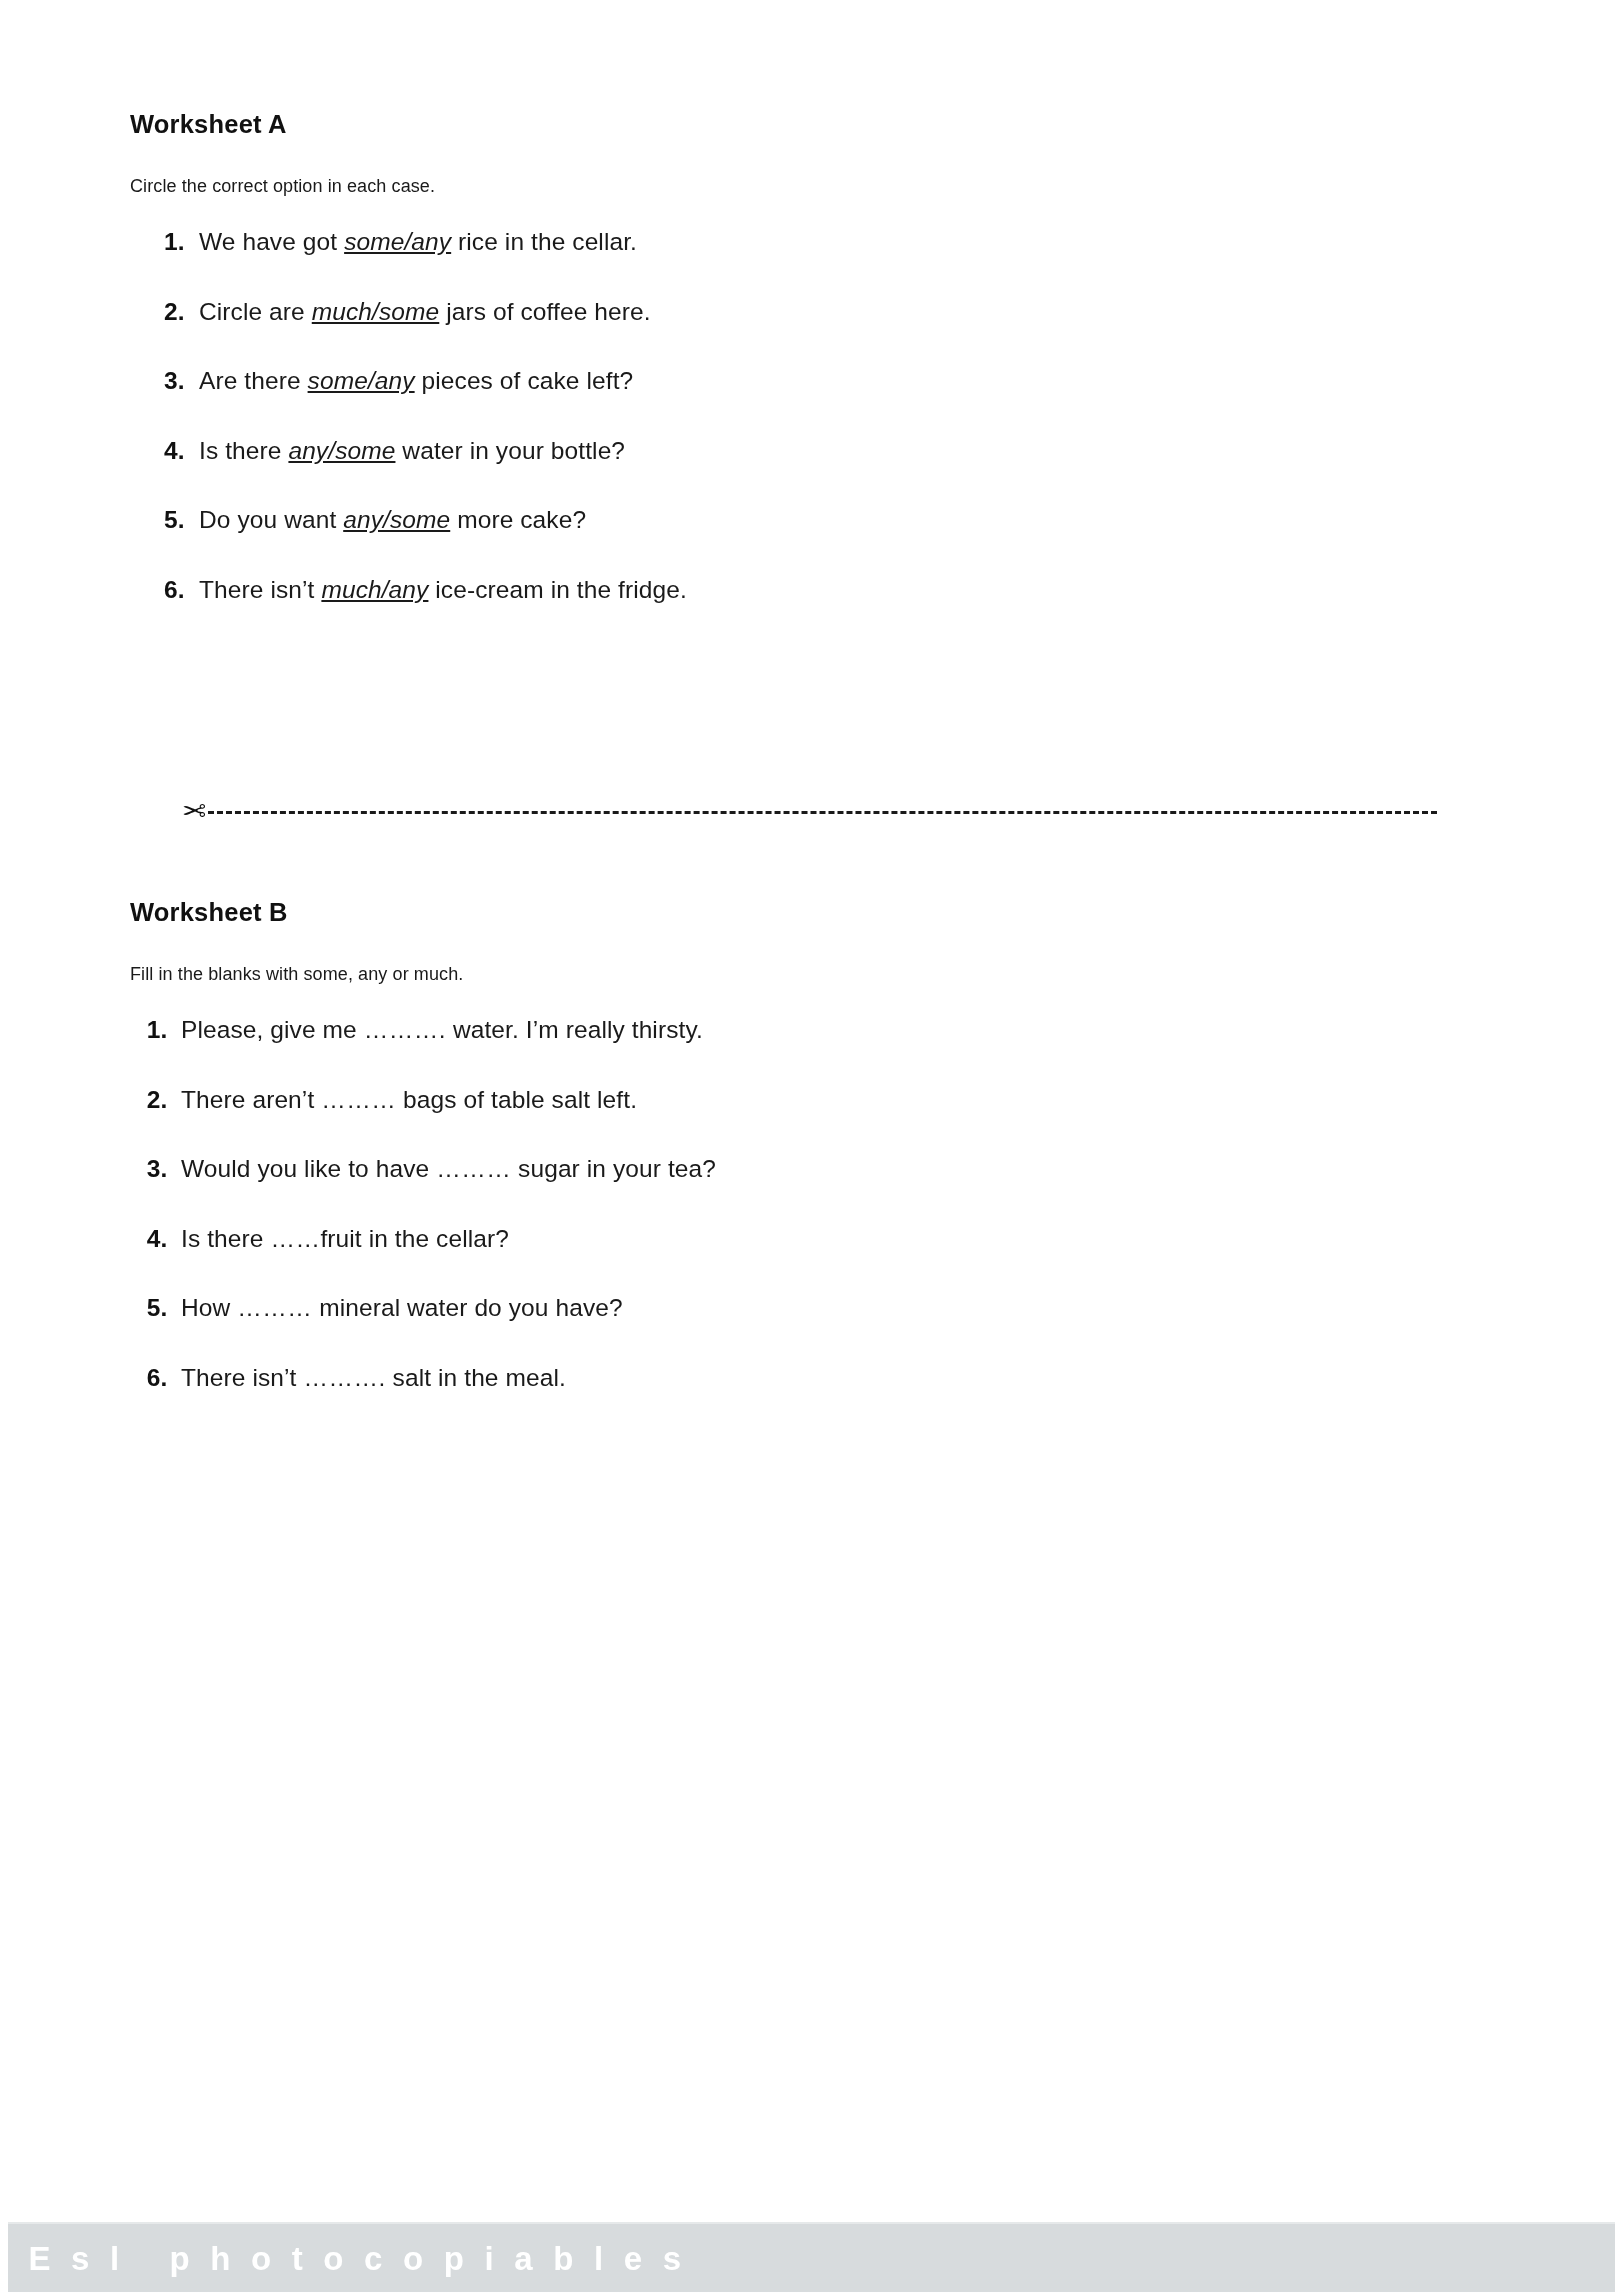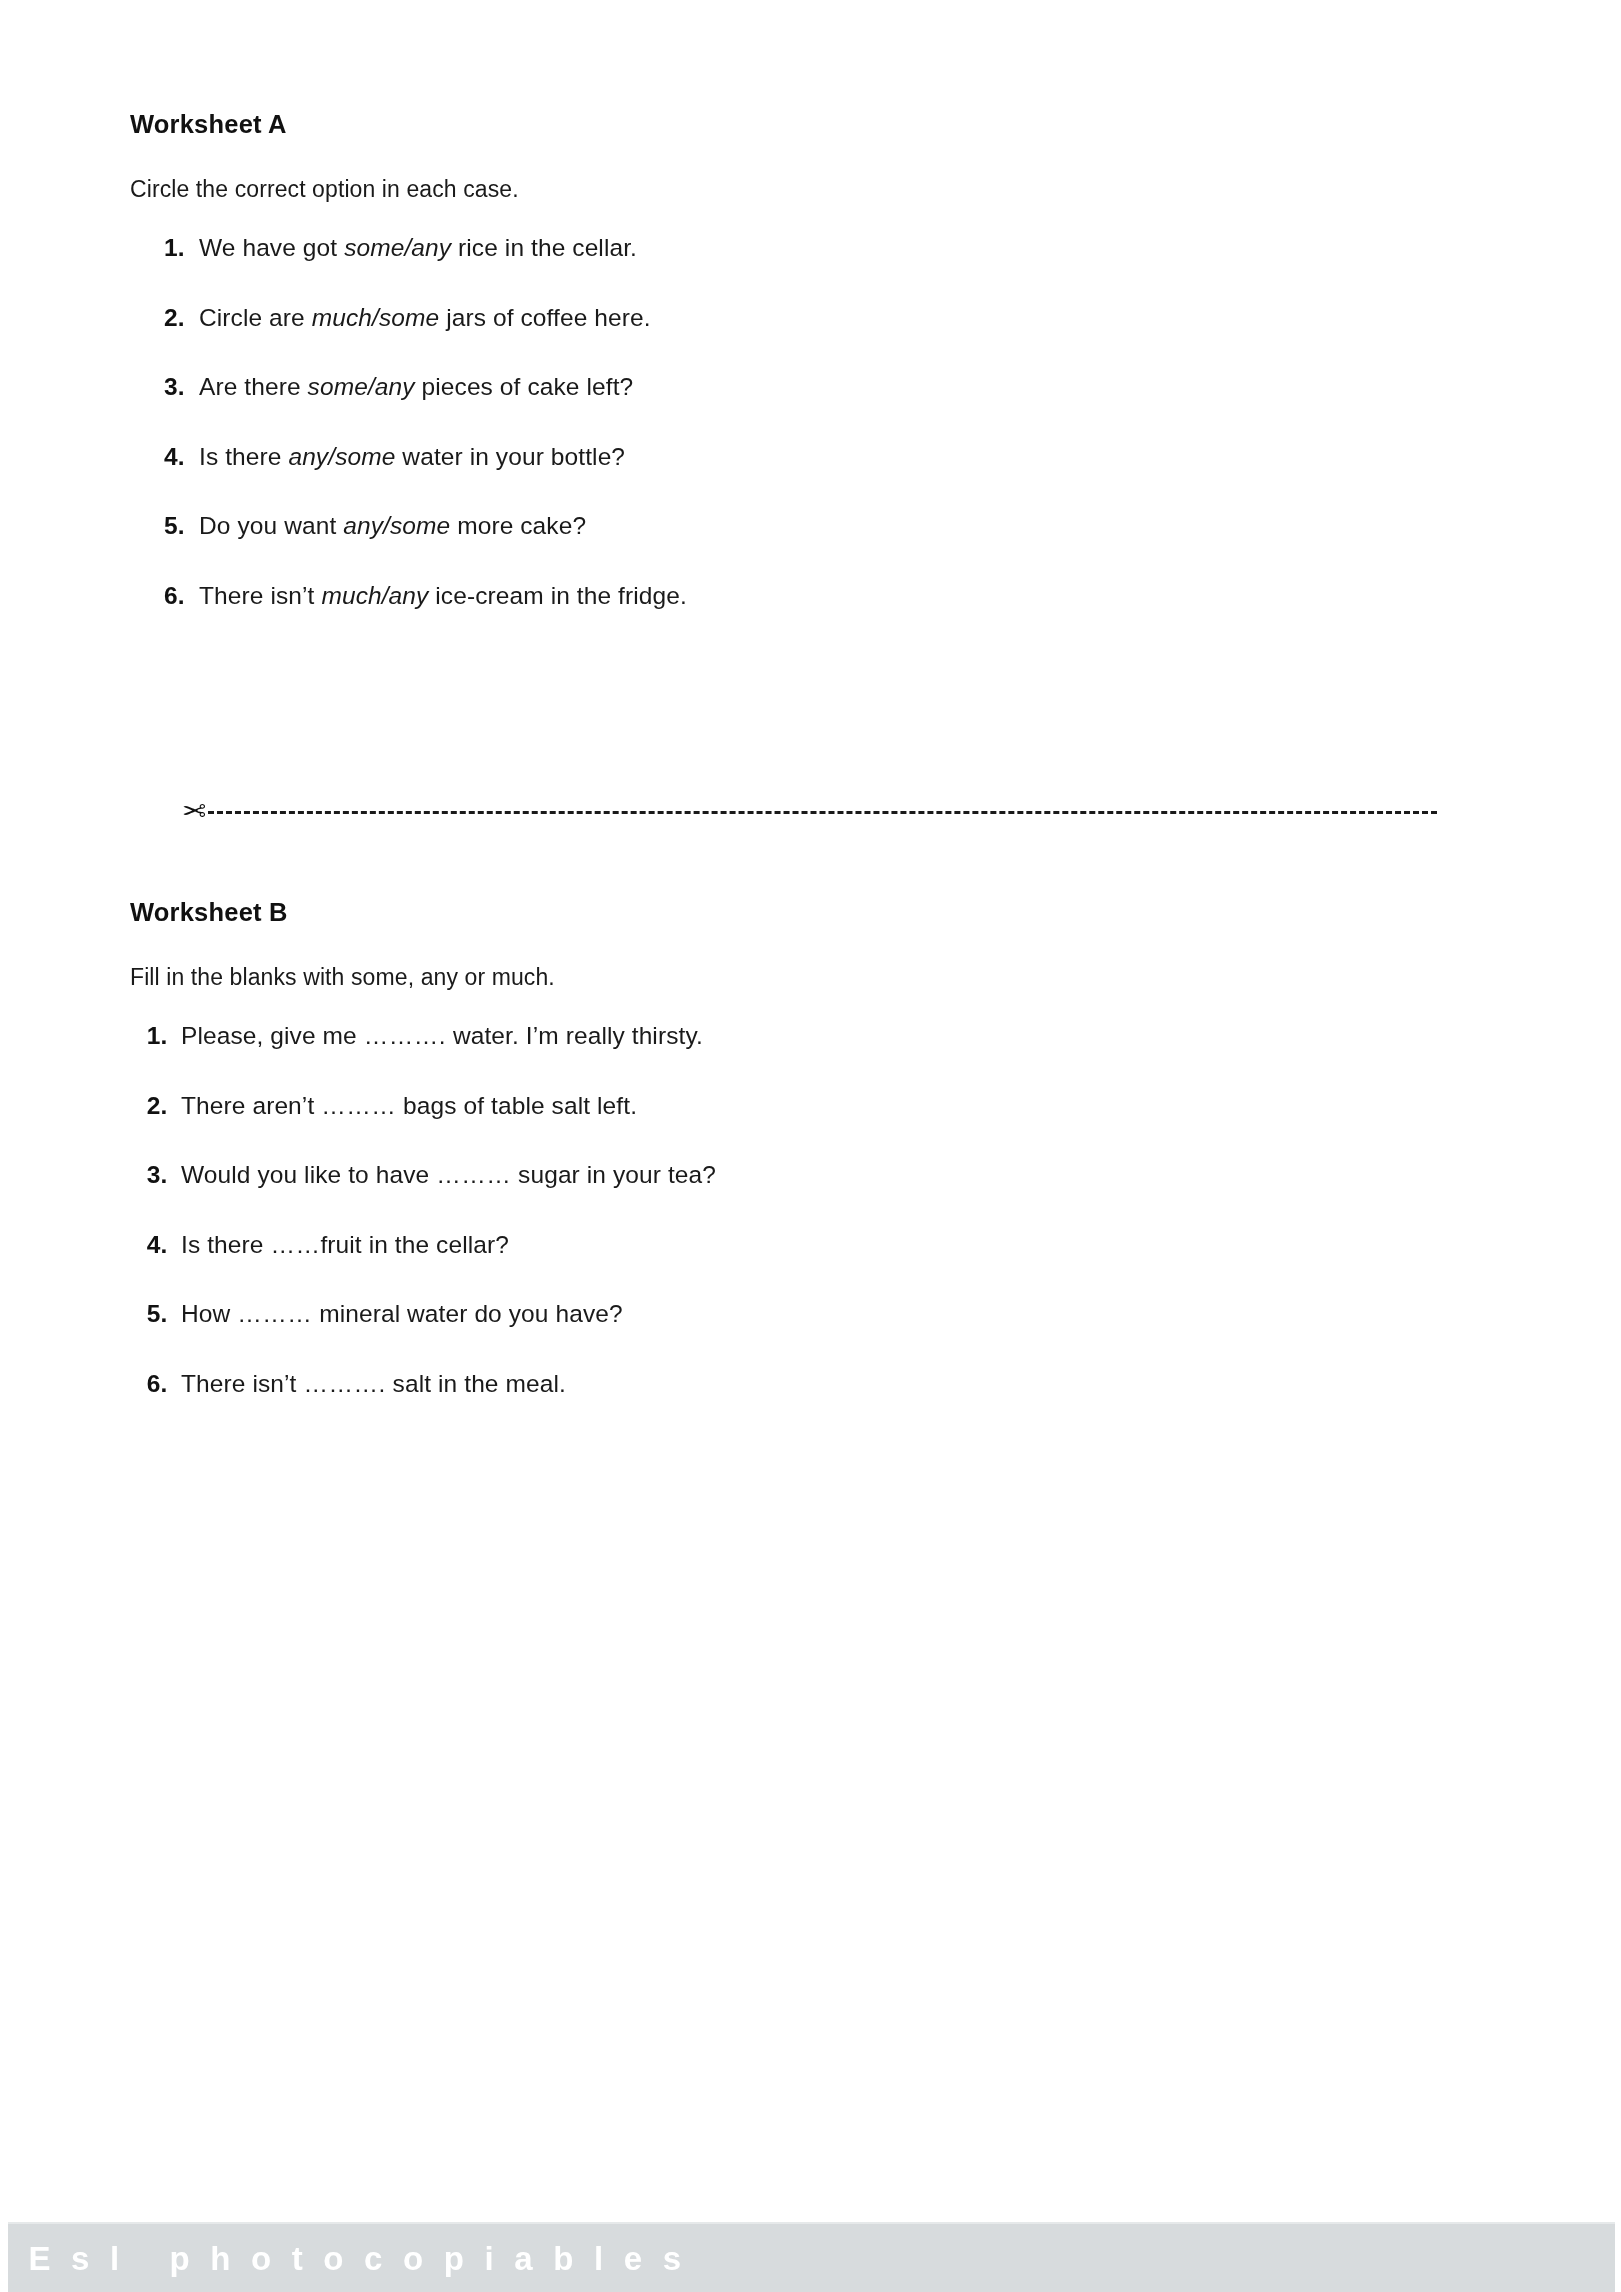--- a/index.html
+++ b/index.html
@@ -34,21 +34,21 @@
 
   .ws-heading {
     font-size: 25.5px;
     font-weight: bold;
     color: #111111;
     letter-spacing: 0.2px;
     margin: 0 0 37px 0;
   }
 
   .ws-instruction {
-    font-size: 23px;
+    font-size: 18px;
     color: #1a1a1a;
     margin: 0 0 33px 0;
     letter-spacing: 0.1px;
   }
 
   .ws-list {
     list-style: none;
     margin: 0;
     padding: 0;
   }
@@ -74,20 +74,21 @@
 
   .ws-item-b {
     padding-left: 51px;
   }
   .ws-item-b .num {
     left: 16.7px;
   }
 
   .ws-item .opt {
     font-style: italic;
+    text-decoration: underline;
   }
 
   .ws-item .blank {
     font-style: normal;
     letter-spacing: 0.5px;
   }
 
   
   .cutline {
     position: absolute;

